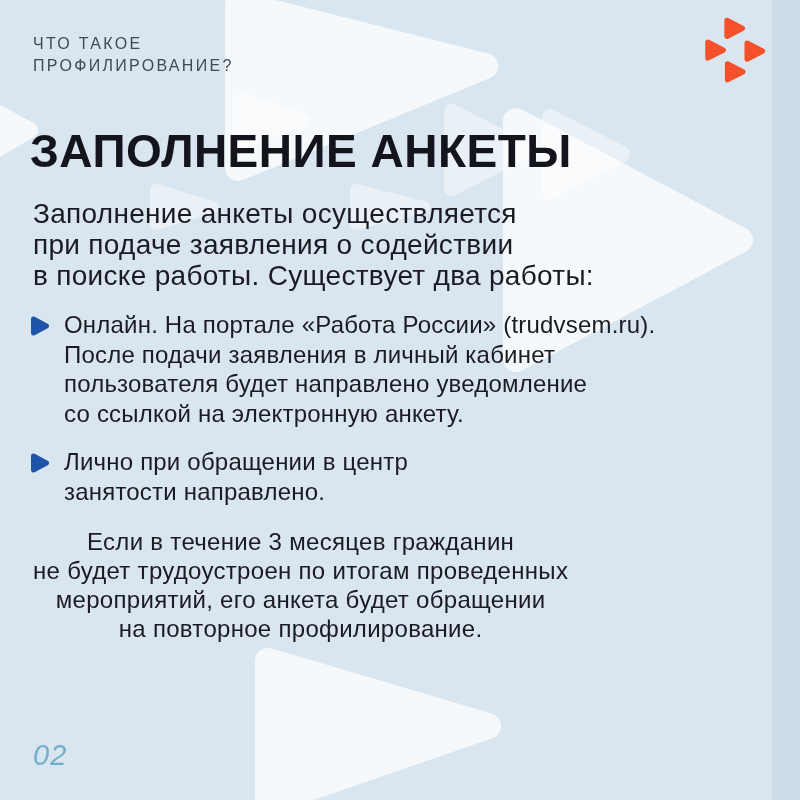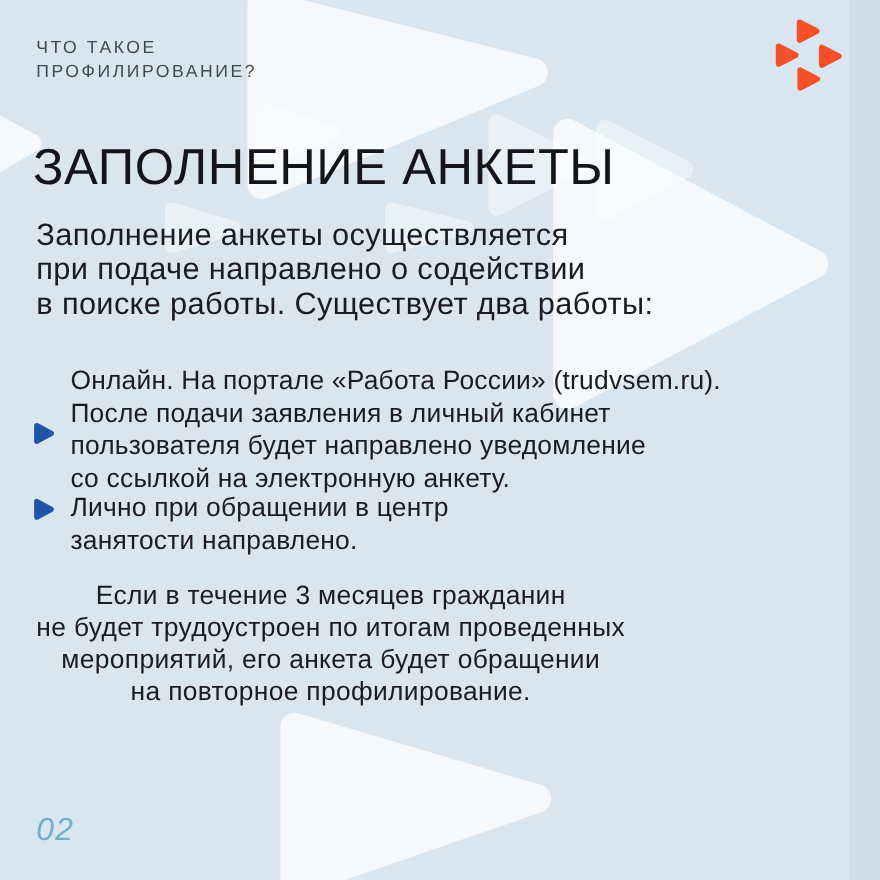--- a/index.html
+++ b/index.html
@@ -14,34 +14,34 @@
   .watermarks{position:absolute;inset:0;pointer-events:none;}
   .eyebrow{
     position:absolute;left:33px;top:33px;
     font-size:16px;line-height:22px;font-weight:500;
     letter-spacing:2.3px;color:#3f4b54;
     text-transform:uppercase;white-space:nowrap;
   }
   .logo{position:absolute;left:704px;top:14px;}
   .page-title{
     position:absolute;left:30px;top:126px;
-    font-size:46px;line-height:50px;font-weight:400;
+    font-size:46px;line-height:50px;font-weight:700;
     letter-spacing:0.5px;color:#14141c;white-space:nowrap;
   }
   .intro{
     position:absolute;left:33px;top:198px;
     font-size:28px;line-height:31px;font-weight:400;
     letter-spacing:0.3px;color:#1b1b23;
   }
   .intro div, .outro div, .bullet-text div{white-space:nowrap;}
   .bullet{
     position:absolute;left:30px;
     display:flex;align-items:flex-start;
   }
-  .bullet-1{top:332px;align-items:center;}
+  .bullet-1{top:310px;}
   .bullet-2{top:447px;}
   .bullet-icon{flex:0 0 auto;margin-top:5px;margin-right:14px;}
   .bullet-text{
     font-size:24px;line-height:29.5px;font-weight:400;
     letter-spacing:0.2px;color:#1b1b23;
   }
   .outro{
     position:absolute;left:33px;top:527px;
     font-size:24px;line-height:29px;font-weight:400;
     letter-spacing:0.3px;color:#1b1b23;text-align:center;
@@ -89,21 +89,21 @@
         <path d="M40.5 27.5 L55 35 L40.5 42.5 Z"></path>
         <path d="M22 47 L36.5 54.5 L22 62 Z"></path>
       </g>
     </svg>
   </div>
 
   <h1 class="page-title" style="margin:0;">ЗАПОЛНЕНИЕ АНКЕТЫ</h1>
 
   <div class="intro">
     <div>Заполнение анкеты осуществляется</div>
-    <div>при подаче направлено о содействии</div>
+    <div>при подаче заявления о содействии</div>
     <div>в поиске работы. Существует два работы:</div>
   </div>
 
   <div class="bullet bullet-1">
     <svg class="bullet-icon" width="20" height="22" viewBox="0 0 20 22" aria-hidden="true">
       <path d="M3.5 4 L16.5 11 L3.5 18 Z" fill="#1f55a8" stroke="#1f55a8" stroke-width="5" stroke-linejoin="round"></path>
     </svg>
     <div class="bullet-text">
       <div>Онлайн. На портале «Работа России» (trudvsem.ru).</div>
       <div>После подачи заявления в личный кабинет</div>

